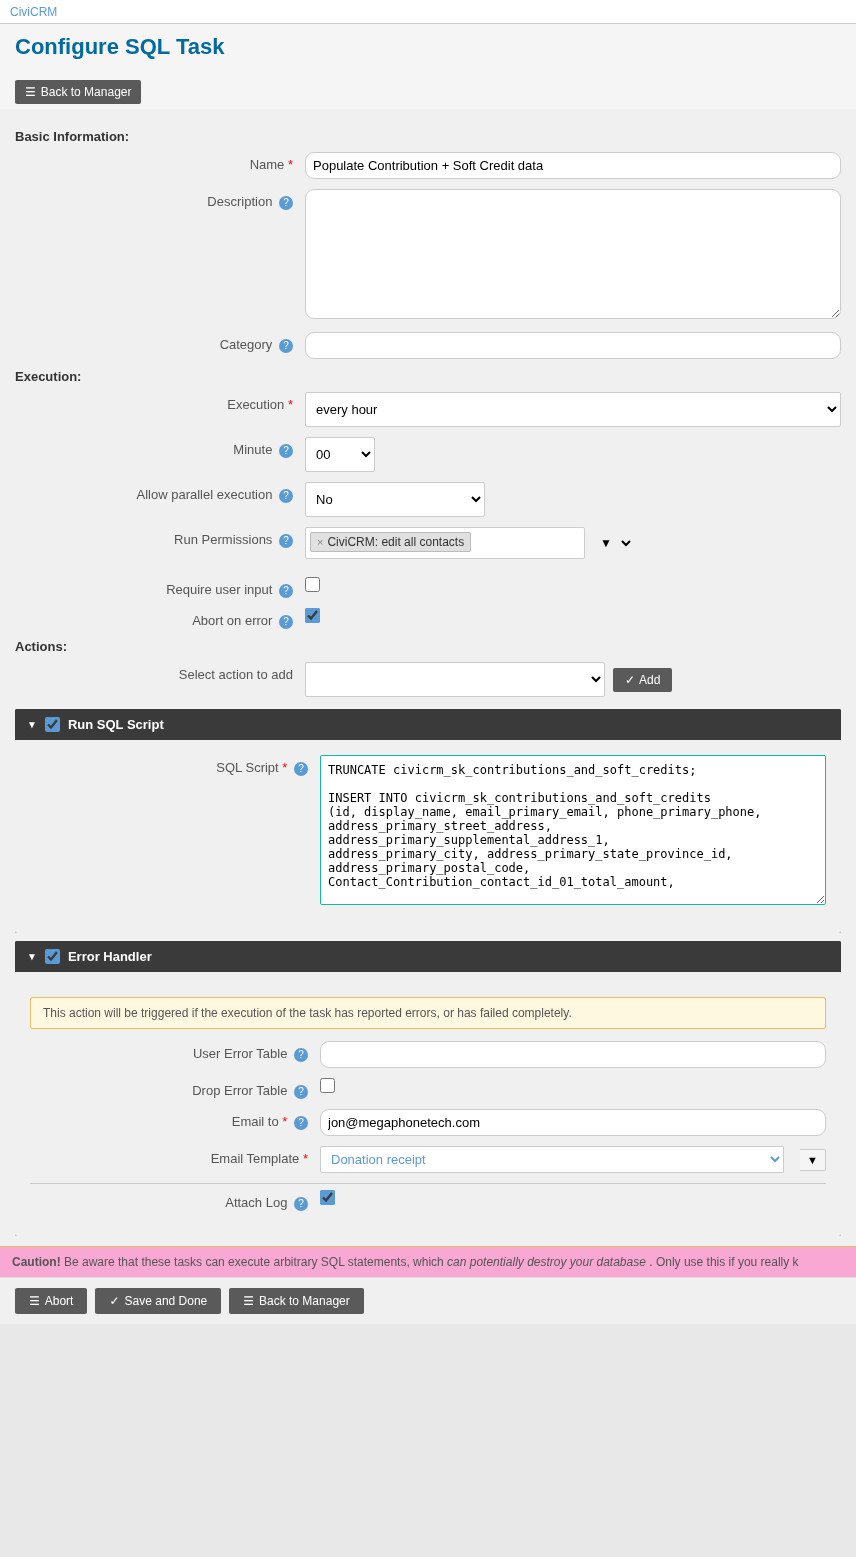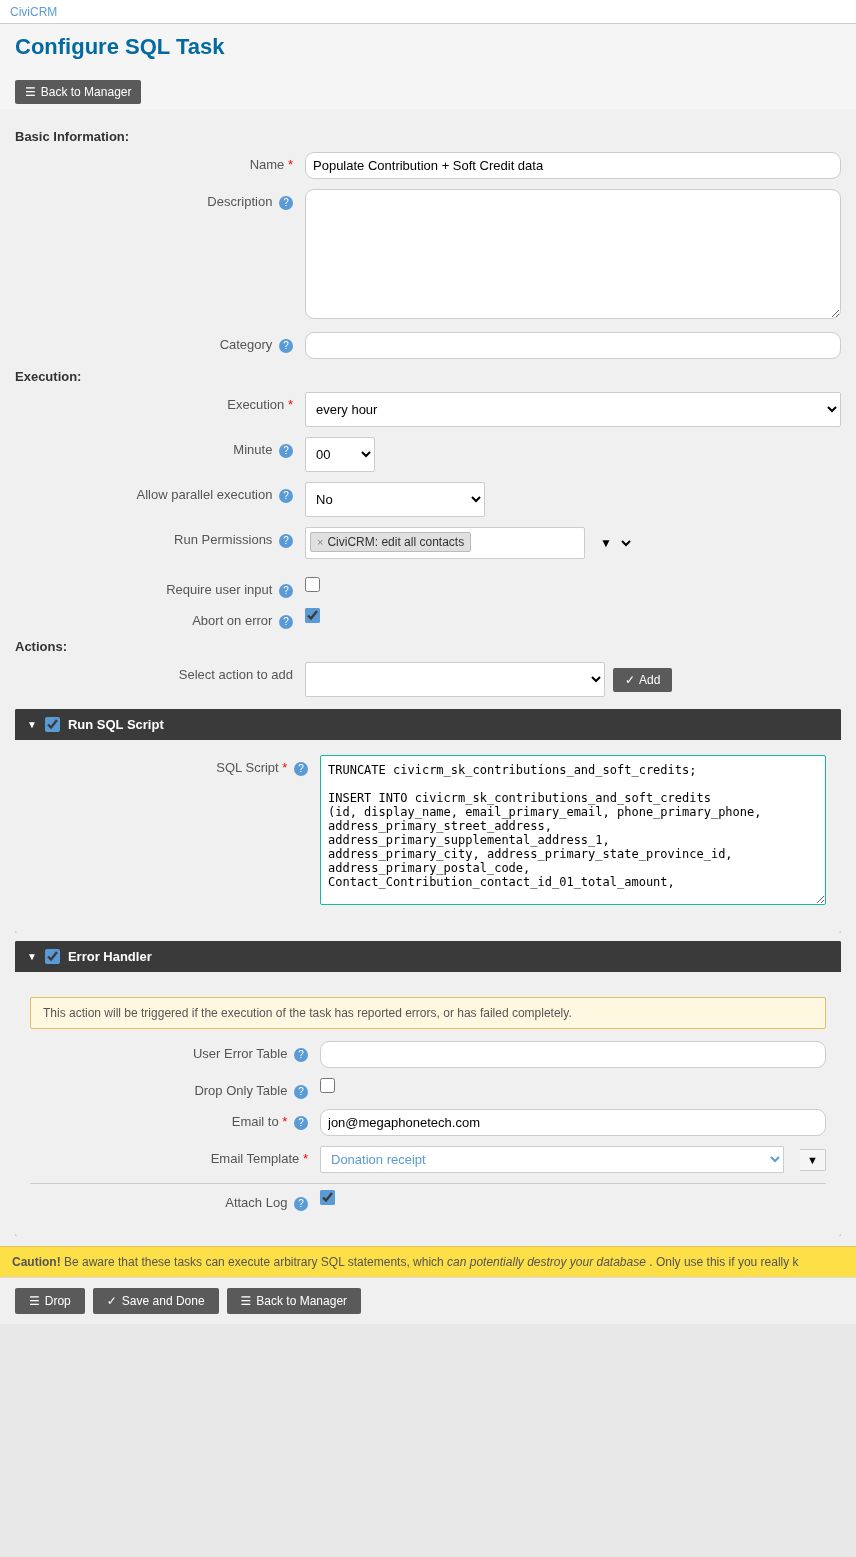--- a/index.html
+++ b/index.html
@@ -216,21 +216,21 @@
     .error-handler-notice {
       background: #fff8e1;
       border: 1px solid #e0c060;
       padding: 8px 12px;
       margin-bottom: 12px;
       font-size: 12px;
       color: #555;
       border-radius: 2px;
     }
     .caution-bar {
-      background: #fde047;
+      background: #f9a8d4;
       border-top: 1px solid #e0c060;
       padding: 8px 12px;
       font-size: 12px;
       color: #555;
       overflow: hidden;
       white-space: nowrap;
     }
     .caution-bar strong {
       font-weight: bold;
     }
@@ -515,21 +515,21 @@
           <span>User Error Table</span>
           <span class="help-icon">?</span>
         </div>
         <div class="form-control">
           <input type="text" value="" style="">
         </div>
       </div>
 
       <div class="form-row">
         <div class="form-label">
-          <span>Drop Only Table</span>
+          <span>Drop Error Table</span>
           <span class="help-icon">?</span>
         </div>
         <div class="form-control">
           <div class="checkbox-row">
             <input type="checkbox" style="">
           </div>
         </div>
       </div>
 
       <div class="form-row">
@@ -580,21 +580,21 @@
 <div class="caution-bar">
   <strong>Caution!</strong>
   <span> Be aware that these tasks can execute arbitrary SQL statements, which </span>
   <em>can potentially destroy your database</em>
   <span>. Only use this if you really k</span>
 </div>
 
 <div class="bottom-buttons">
   <button class="save-btn">
     <span>☰</span>
-    <span>Drop</span>
+    <span>Abort</span>
   </button>
   <button class="save-done-btn">
     <span>✓</span>
     <span>Save and Done</span>
   </button>
   <button class="back-btn-bottom">
     <span>☰</span>
     <span>Back to Manager</span>
   </button>
 </div>

